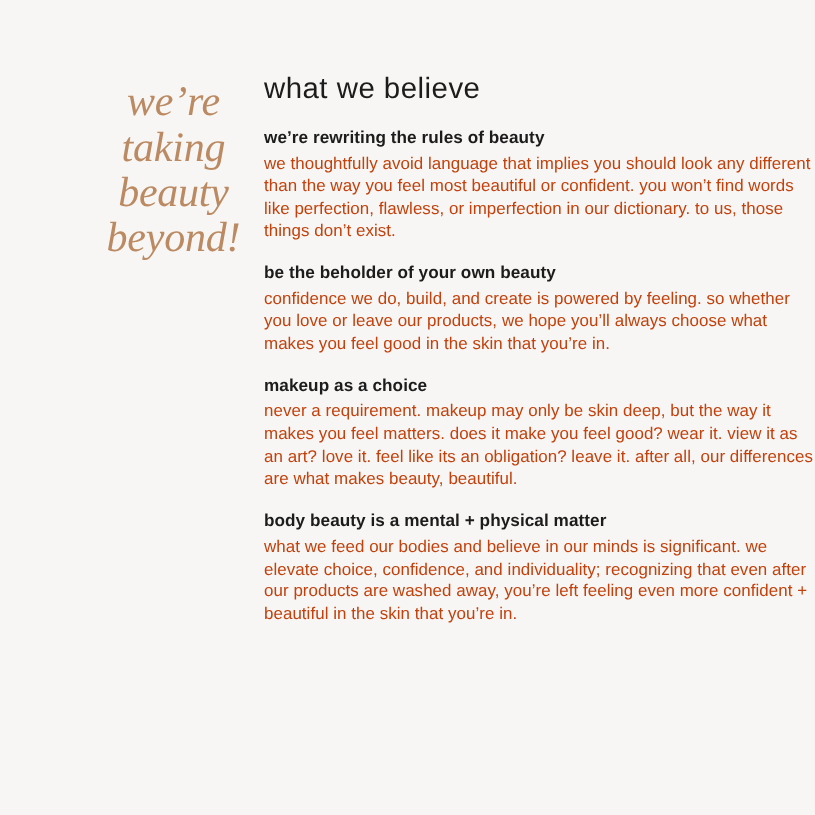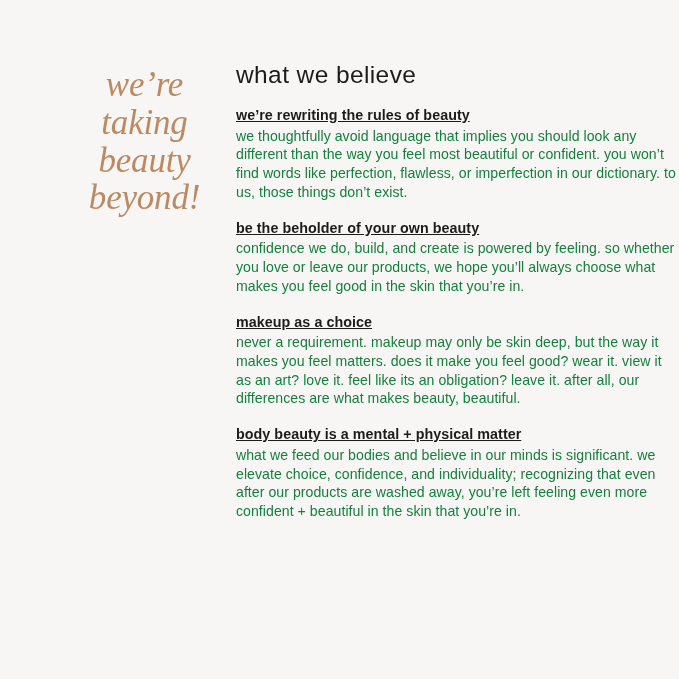--- a/index.html
+++ b/index.html
@@ -41,21 +41,21 @@
     line-height: 1.08;
     color: #bb8a62;
     text-align: center;
     letter-spacing: -0.2px;
     padding-top: 4px;
   }
   .brand-headline .bl { display: block; white-space: nowrap; }
 
   .believe {
     flex: 1 1 auto;
-    margin-left: 29px;
+    margin-left: 13px;
   }
 
   .believe-title {
     font-size: 24.5px;
     font-weight: 400;
     color: #1c1c1c;
     letter-spacing: 0.4px;
     line-height: 1.1;
     margin-bottom: 17px;
   }
@@ -65,27 +65,26 @@
   }
   .belief:last-child { margin-bottom: 0; }
 
   .belief-heading {
     font-size: 14.3px;
     font-weight: bold;
     color: #1c1c1c;
     line-height: 1.38;
     letter-spacing: 0.05px;
     margin-bottom: 1px;
-    text-decoration: underline;
   }
 
   .belief-body {
     font-size: 14.1px;
     font-weight: 400;
-    color: #15803d;
+    color: #c2410c;
     line-height: 1.33;
     letter-spacing: 0.05px;
   }
 
   
   .proudly-strip {
     position: absolute;
     left: 0;
     top: 566px;
     width: 679px;

